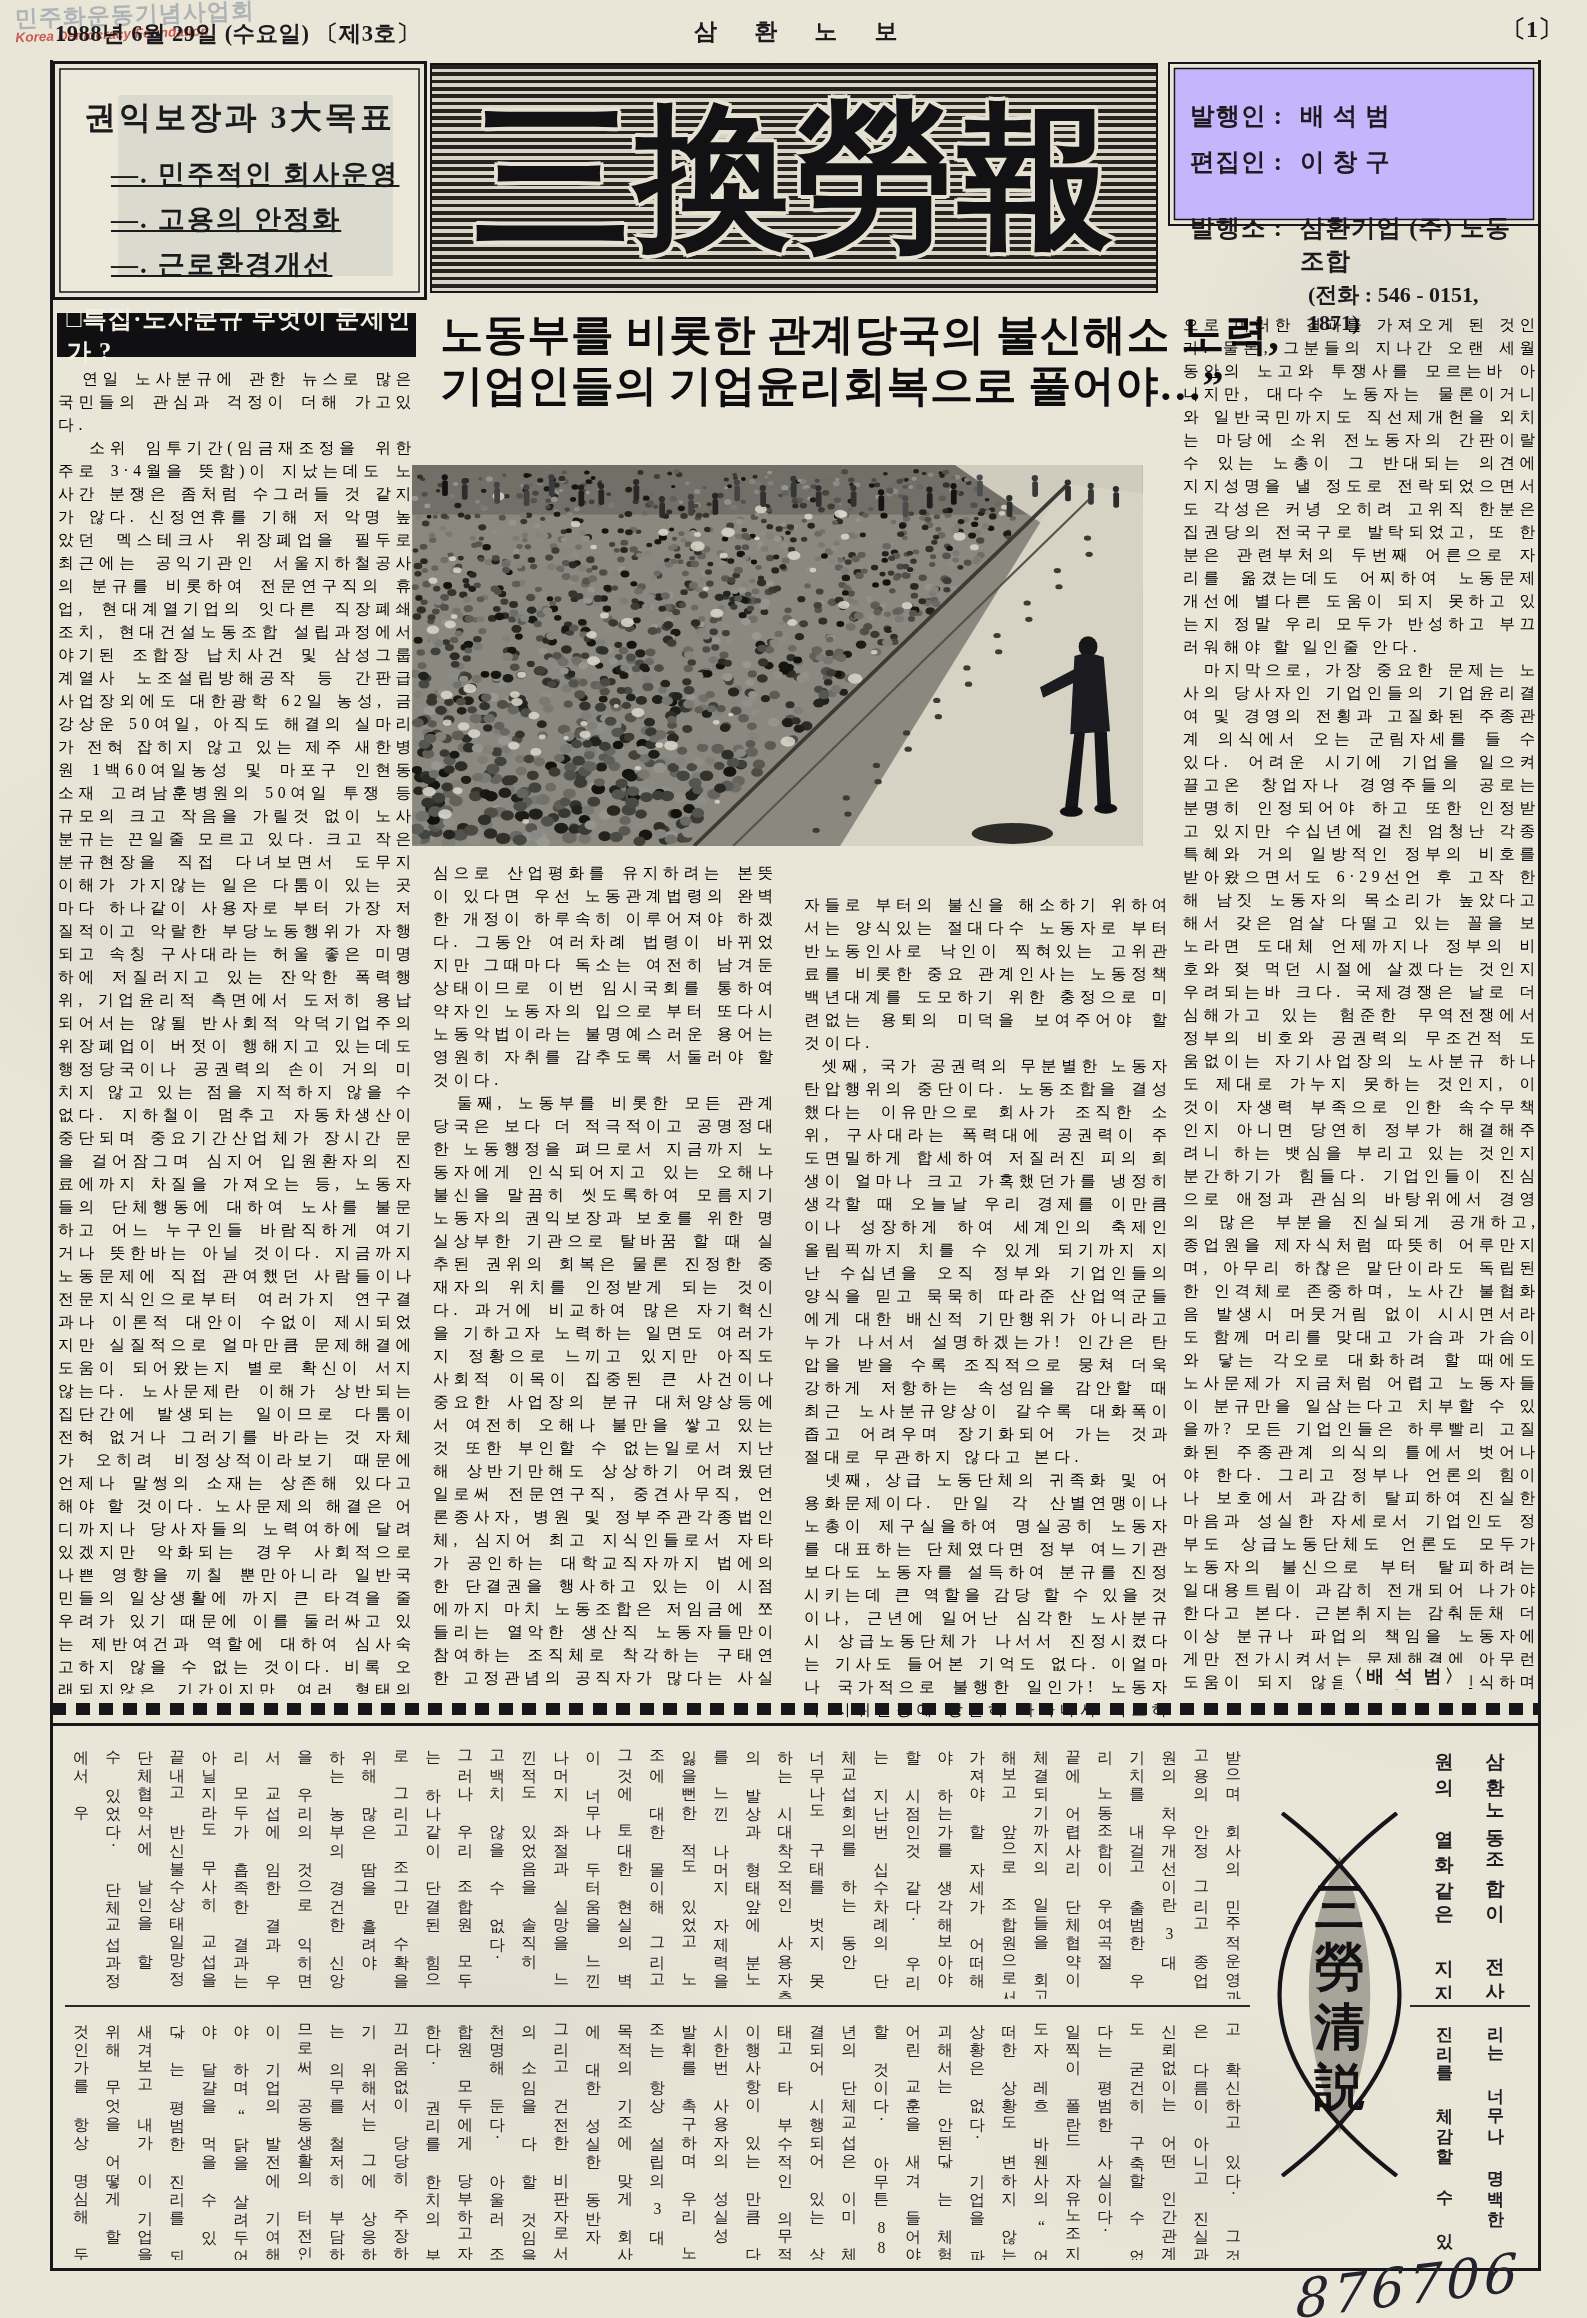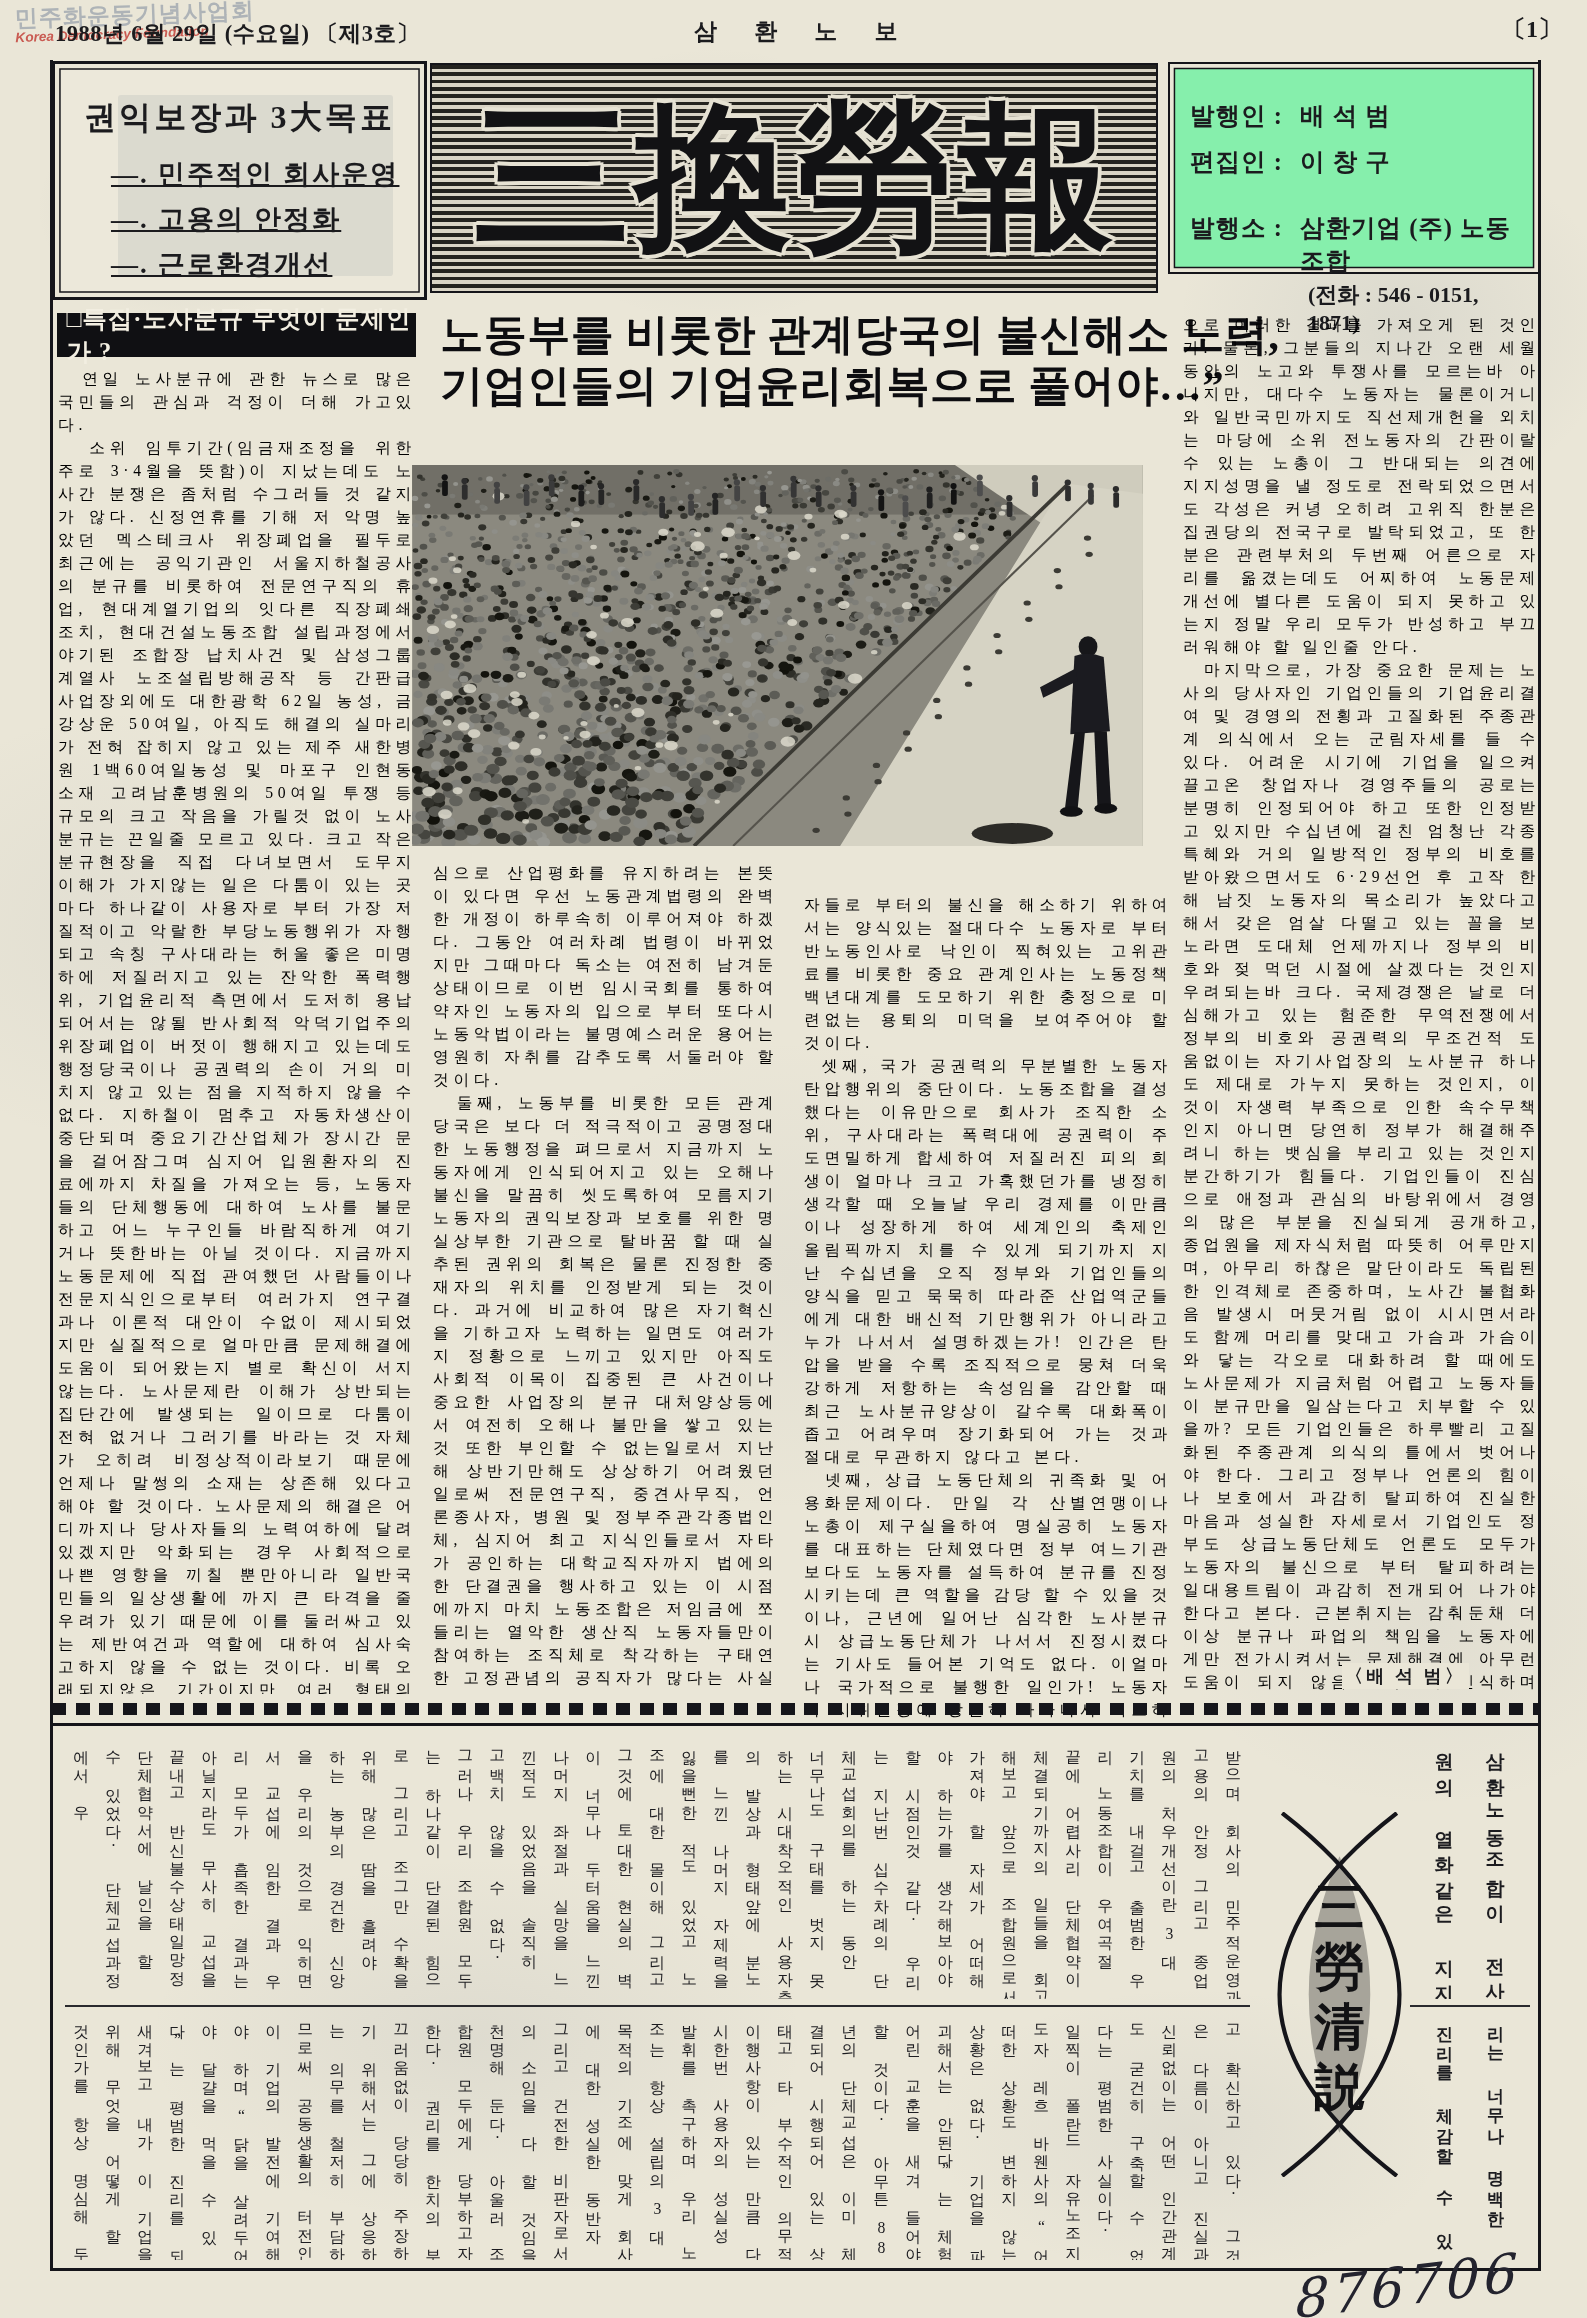--- a/index.html
+++ b/index.html
@@ -31,22 +31,22 @@
              box-shadow:inset 0 0 0 4.2px #eae6d7, inset 0 0 0 5.7px #15151a;z-index:5;background:#ece8da;}
   .goals-bleed{position:absolute;left:63px;top:31px;right:31px;bottom:21px;background:rgba(105,120,140,.13);border-radius:3.1px;}
   .goals-title{position:absolute;left:0;right:0;top:32px;text-align:center;font-size:32px;font-weight:900;letter-spacing:3.1px;}
   .goal-item{position:absolute;left:56px;font-size:27px;font-weight:700;letter-spacing:2.1px;text-decoration:underline;}
   .stripes-box{left:430px;top:63px;width:728px;height:230px;border:2.1px solid #15151a;z-index:5;
       background:repeating-linear-gradient(to bottom,#24231f 0px,#24231f 3.7px,#d9d4c5 3.7px,#d9d4c5 7.3px);
       display:flex;align-items:center;justify-content:space-between;padding:0 42px;box-sizing:border-box;}
   .mast-char{font-size:157px;font-weight:900;color:#121214;line-height:1;
       text-shadow:3.7px 0 0 #e6e2d3,-3.7px 0 0 #e6e2d3,0 3.7px 0 #e6e2d3,0 -3.7px 0 #e6e2d3,
                   3.1px 3.1px 0 #e6e2d3,-3.1px 3.1px 0 #e6e2d3,3.1px -3.1px 0 #e6e2d3,-3.1px -3.1px 0 #e6e2d3;}
-  .pub-box{left:1168px;top:62px;width:372px;height:212px;border:2.6px solid #15151a;
-           box-shadow:inset 0 0 0 3.7px #eae6d7, inset 0 0 0 5.2px #15151a;z-index:5;background:#86efac;
+  .pub-box{left:1168px;top:62px;width:372px;height:164px;border:2.6px solid #15151a;
+           box-shadow:inset 0 0 0 3.7px #eae6d7, inset 0 0 0 5.2px #15151a;z-index:5;background:#c4b5fd;
            padding:21px 20px;box-sizing:border-box;}
   .pub-row{font-size:24.5px;font-weight:700;letter-spacing:1px;margin-top:13.6px;display:flex;}
   .pub-row .pub-label{flex:0 0 110px;}
   .pub-row.spread .pub-value{flex:1;display:flex;justify-content:space-between;padding-right:63px;}
   .pub-addr{font-size:23px;font-weight:700;margin-top:9.4px;padding-left:118px;letter-spacing:0.5px;}
   .pub-phone{font-size:22px;font-weight:700;margin-top:3.1px;padding-left:118px;}
   
   .banner{left:57px;top:313px;width:359px;height:44px;background:#101013;color:#f2eee1;
           font-size:24.5px;font-weight:900;display:flex;align-items:center;padding-left:9.4px;
           letter-spacing:1px;z-index:5;box-sizing:border-box;}

